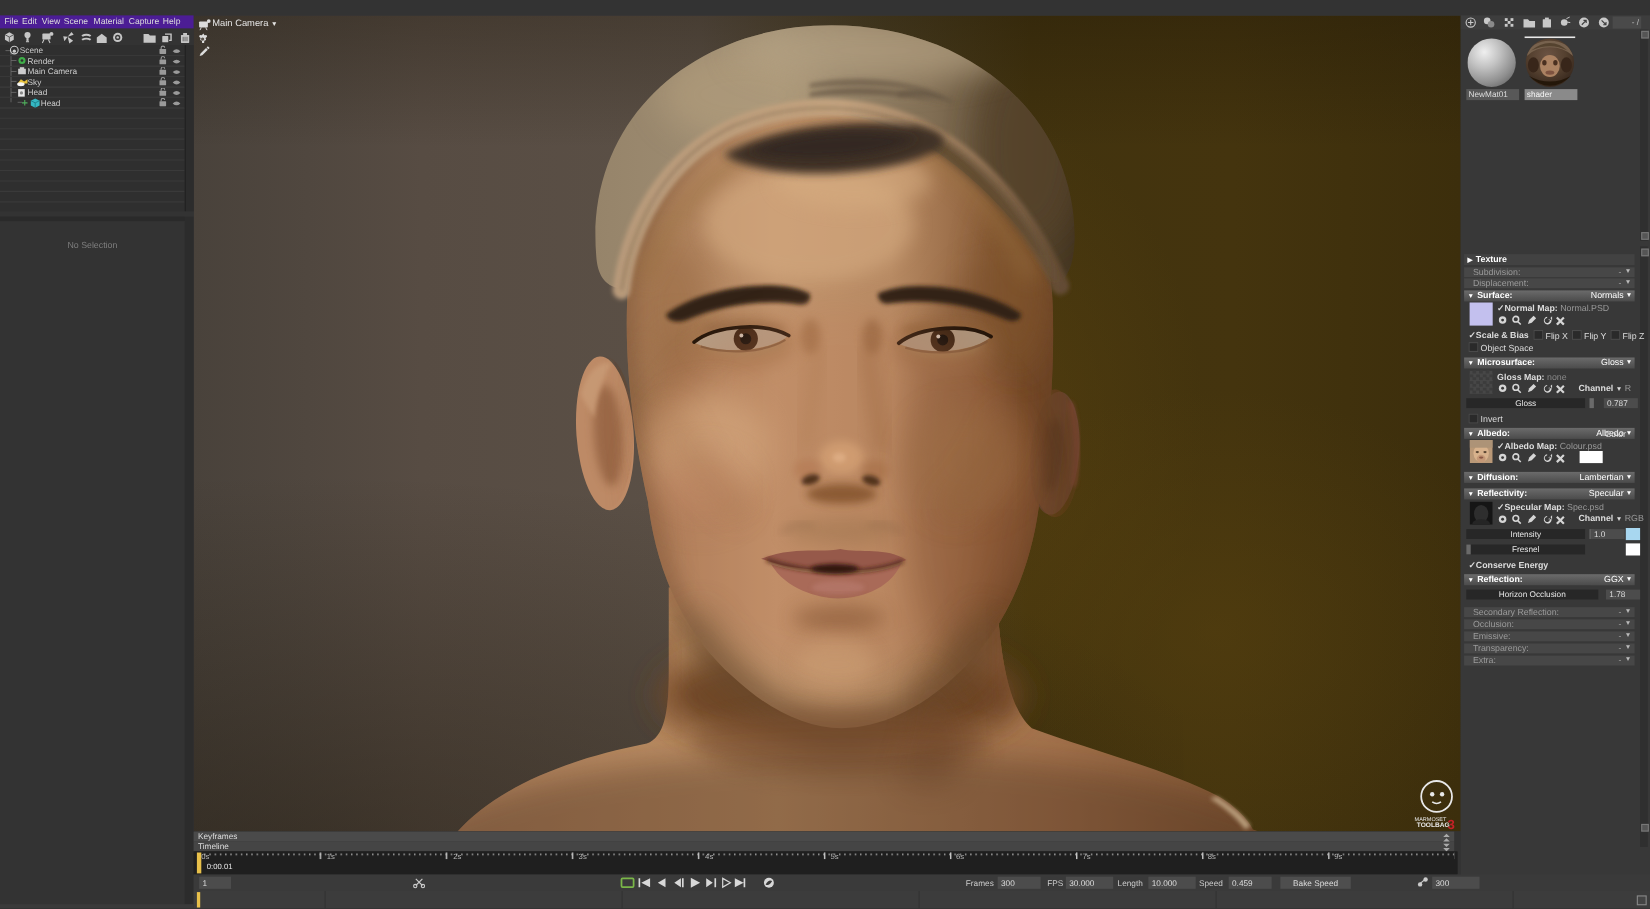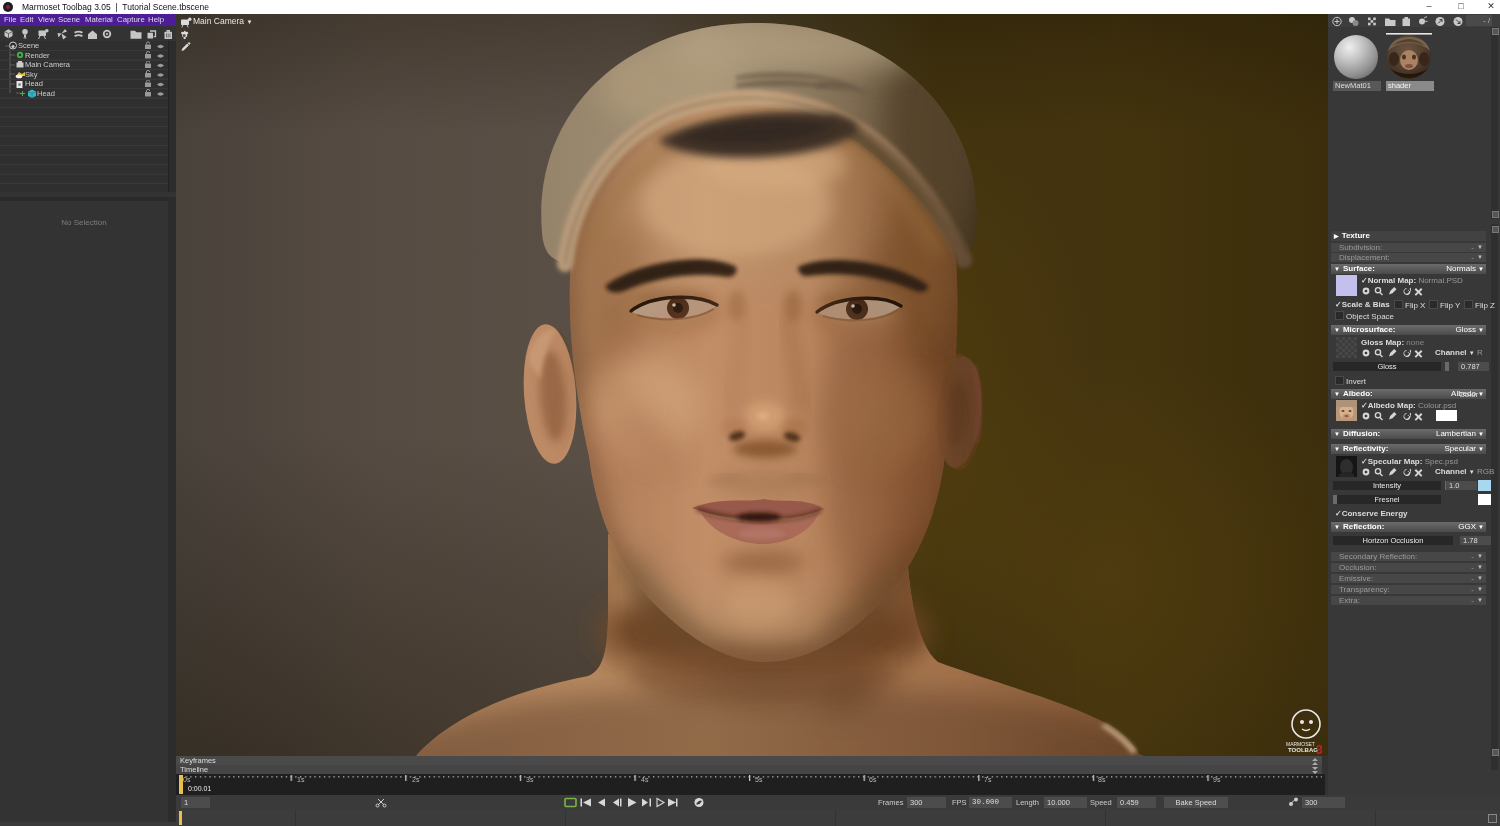--- a/index.html
+++ b/index.html
@@ -46,27 +46,20 @@
   #tlbar{left:176px;top:765px;width:1146px;height:9px;background:#454545;color:#ddd;font-size:7.5px;line-height:9px;}
   #ruler{left:176px;top:774px;width:1149px;height:21px;background:#1f1f1f;color:#bbb;font-size:7px;}
   #ctrl{left:176px;top:795px;width:1324px;height:15px;background:#3a3a3a;color:#ccc;font-size:7.5px;}
   #bstrip{left:176px;top:810px;width:1324px;height:16px;background:#3c3c3c;}
   #blcorner{left:0;top:822px;width:176px;height:4px;background:#3a3a3a;}
   .vbox{position:absolute;background:#4c4c4c;color:#ddd;font-size:7.5px;line-height:11px;padding-left:3px;height:11px;top:2px;}
 </style></head>
 <body>
 <div id="stage">
 
-  <div class="abs" id="title">
-    <div class="logo"></div>
-    <div class="ttext">Marmoset Toolbag 3.05&nbsp;&nbsp;|&nbsp;&nbsp;Tutorial Scene.tbscene</div>
-    <div class="wbtn" style="left:1416px;">–</div>
-    <div class="wbtn" style="left:1448px;">□</div>
-    <div class="wbtn" style="left:1478px;">✕</div>
-  </div>
 
   <div class="abs" id="menubar">
     <span style="left:4px">File</span>
       <span style="left:20px">Edit</span>
       <span style="left:38px">View</span>
     <span style="left:58px">Scene</span>
       <span style="left:85px">Material</span>
       <span style="left:117px">Capture</span>
     <span style="left:148px">Help</span>
   </div>
@@ -593,21 +586,21 @@
 
       <g fill="#ccc">
           <circle cx="1115" cy="9" r="2"></circle>
           <circle cx="1120" cy="4.5" r="2"></circle>
           <path d="M1114.5 8.5 l5-4" stroke="#ccc" stroke-width="1"></path>
         </g>
     </svg>
     <span style="position:absolute;left:702px;top:3px;">Frames</span>
     <div class="vbox" style="left:731px;width:36px;">300</div>
     <span style="position:absolute;left:776px;top:3px;">FPS</span>
-    <div class="vbox" style="left:793px;width:40px;font-family:Liberation Mono, monospace;">30.000</div>
+    <div class="vbox" style="left:793px;width:40px;">30.000</div>
     <span style="position:absolute;left:840px;top:3px;text-align:center;">Length</span>
     <div class="vbox" style="left:868px;width:40px;">10.000</div>
     <span style="position:absolute;left:914px;top:3px;">Speed</span>
     <div class="vbox" style="left:941px;width:36px;">0.459</div>
     <div class="vbox" style="left:988px;width:64px;background:#4e4e4e;text-align:center;padding-left:0;">Bake Speed</div>
     <div class="vbox" style="left:1126px;width:40px;">300</div>
   </div>
   <div class="abs" id="bstrip">
     <div style="position:absolute;left:3px;top:1px;width:3px;height:14px;background:#e8c04a"></div>
     <div style="position:absolute;left:119px;top:0;width:1px;height:16px;background:#333"></div>

